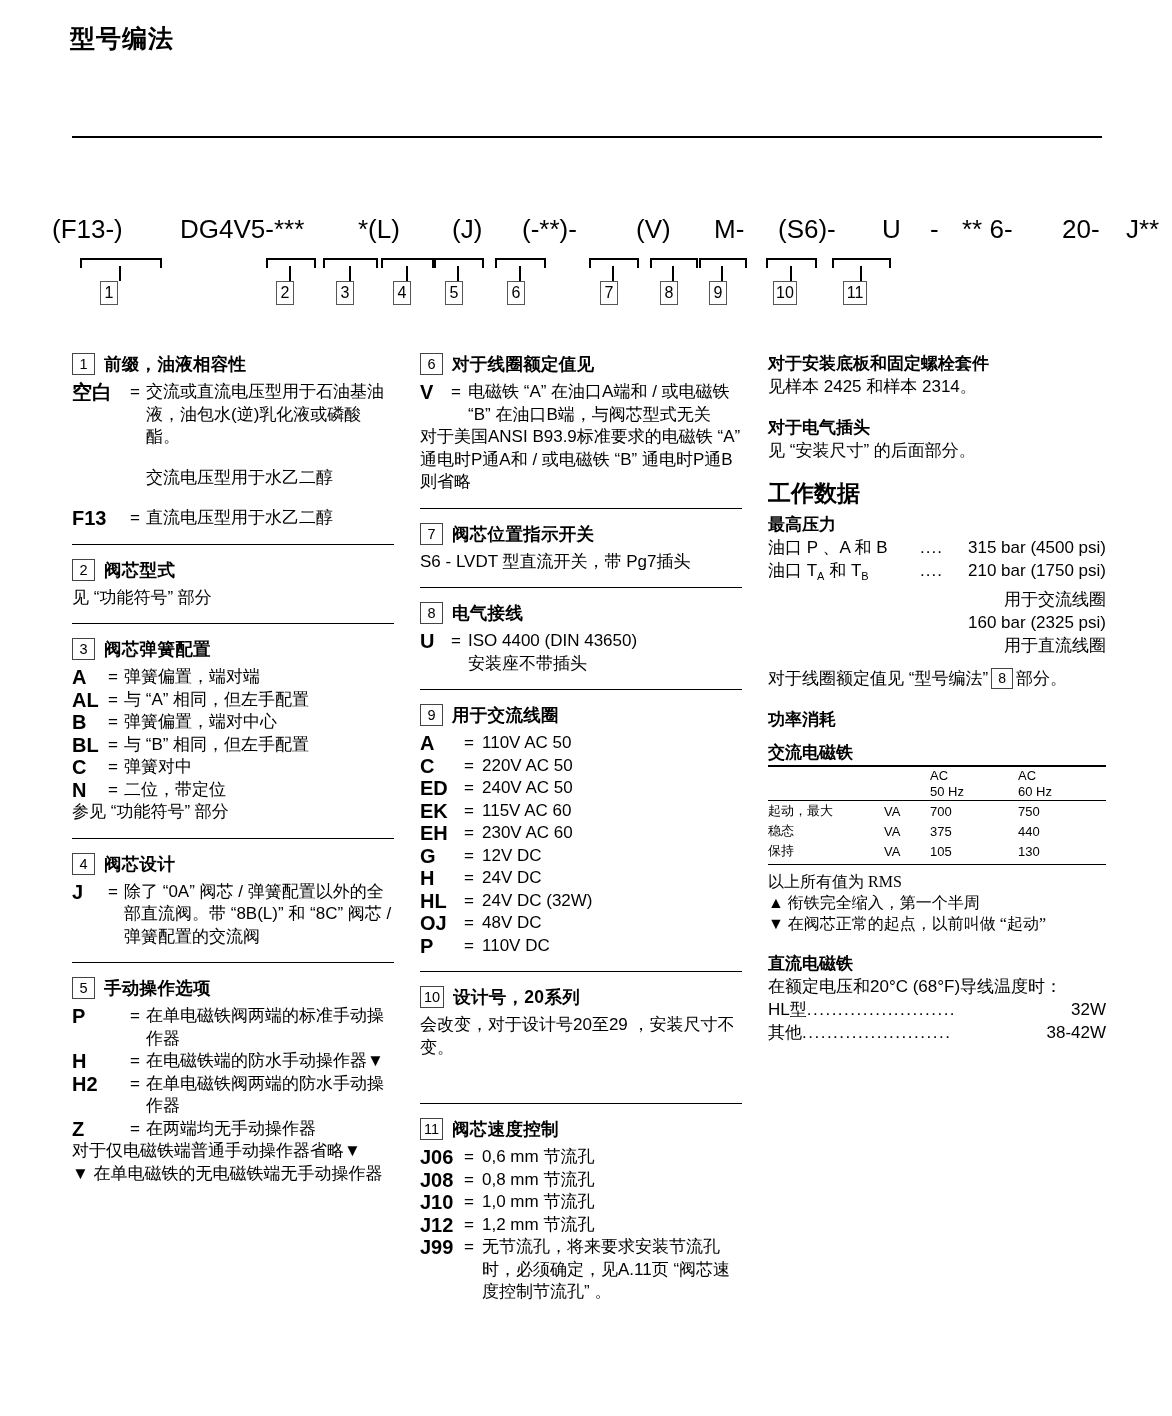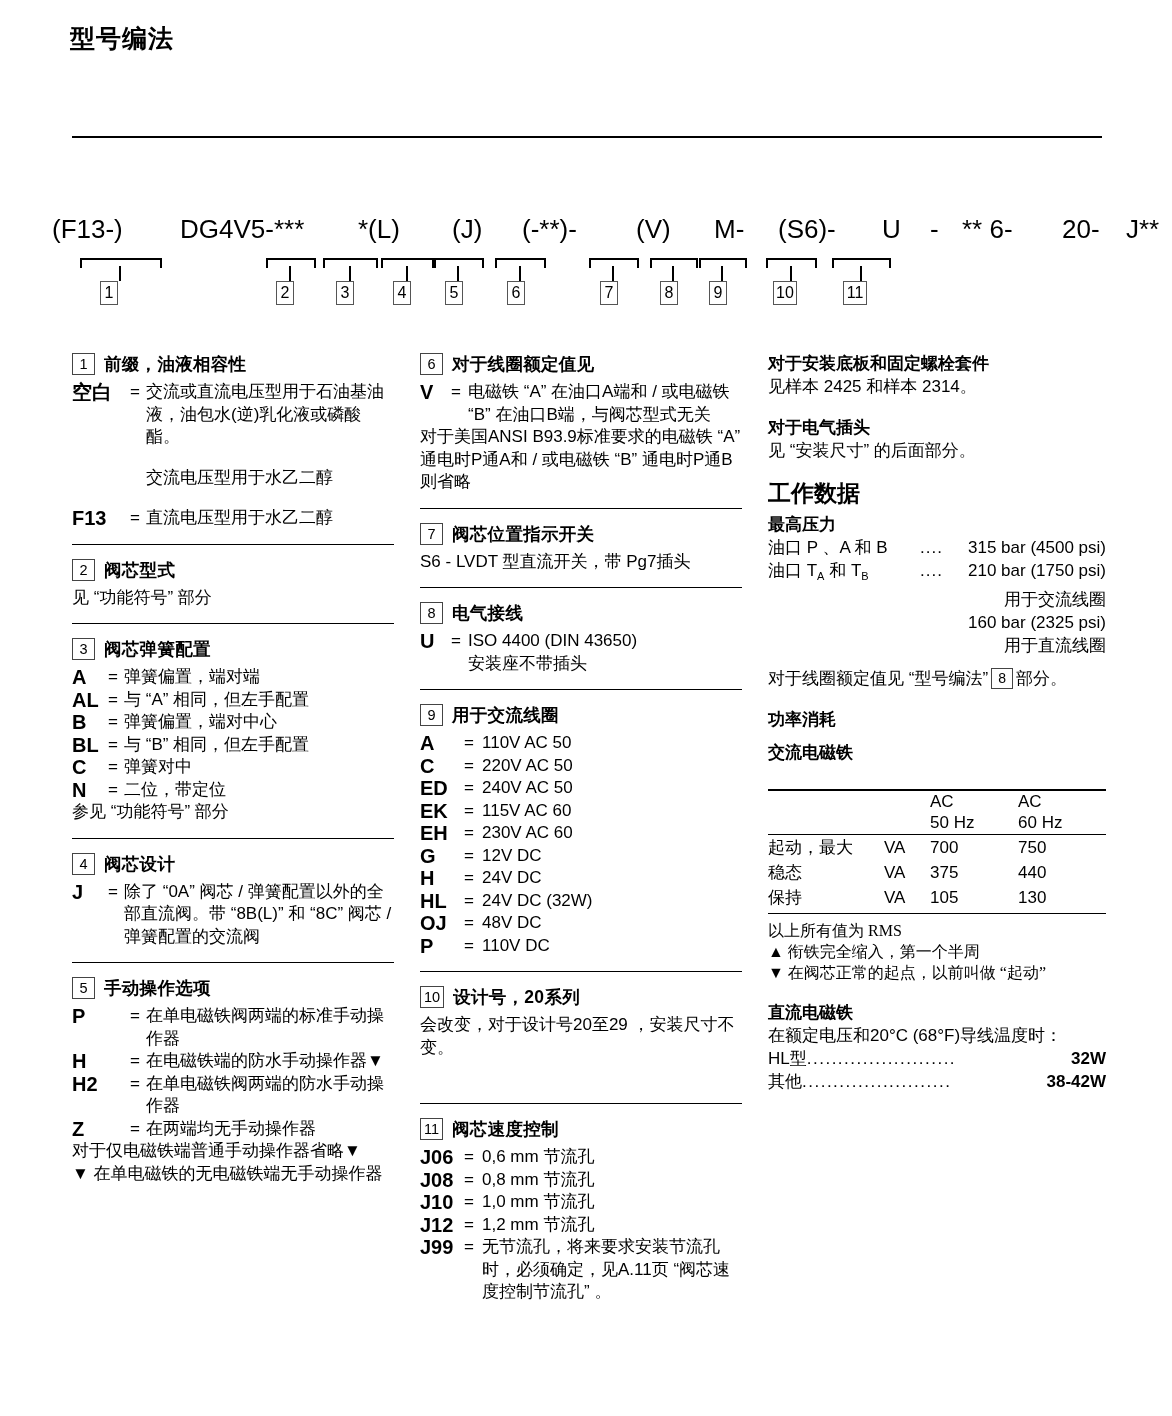--- a/index.html
+++ b/index.html
@@ -150,22 +150,22 @@
   }
   .r-row .lbl { width: 152px; flex: 0 0 auto; }
   .r-row .dots { width: 48px; flex: 0 0 auto; letter-spacing: 1px;}
   .r-row .val { flex: 1 1 auto; }
   .r-right { text-align: right; font-size: 17px; line-height: 23px; }
 
   
   .ac-table {
     width: 100%;
     border-collapse: collapse;
-    font-size: 17px;
-    margin-top: 25px;
+    font-size: 13px;
+    margin-top: 1px;
   }
   .ac-table td, .ac-table th {
     padding: 1px 0;
     text-align: left;
     font-weight: normal;
   }
   .ac-table .thead-row td { padding-bottom: 0; }
   .tbl-rule-top { border-top: 2px solid #000; }
   .tbl-rule-mid { border-top: 1.4px solid #000; }
   .col-unit { width: 46px; }
@@ -184,21 +184,21 @@
     text-align: center;
     font-size: 14px;
     padding: 0 3px;
     margin: 0 3px;
     vertical-align: 1px;
   }
 
   .dc-row { display:flex; font-size:17px; line-height:23px; }
   .dc-row .dc-lbl { flex:0 0 auto; }
   .dc-row .dc-dots { flex:1 1 auto; overflow:hidden; white-space:nowrap; letter-spacing:1.5px; }
-  .dc-row .dc-val { flex:0 0 auto;font-weight:bold; }
+  .dc-row .dc-val { flex:0 0 auto; }
 
   sub { font-size: 11px; }
 </style>
 </head>
 <body>
 
 <div class="page">
 
   <div class="page-title">型号编法</div>
   <div class="top-rule"></div>

